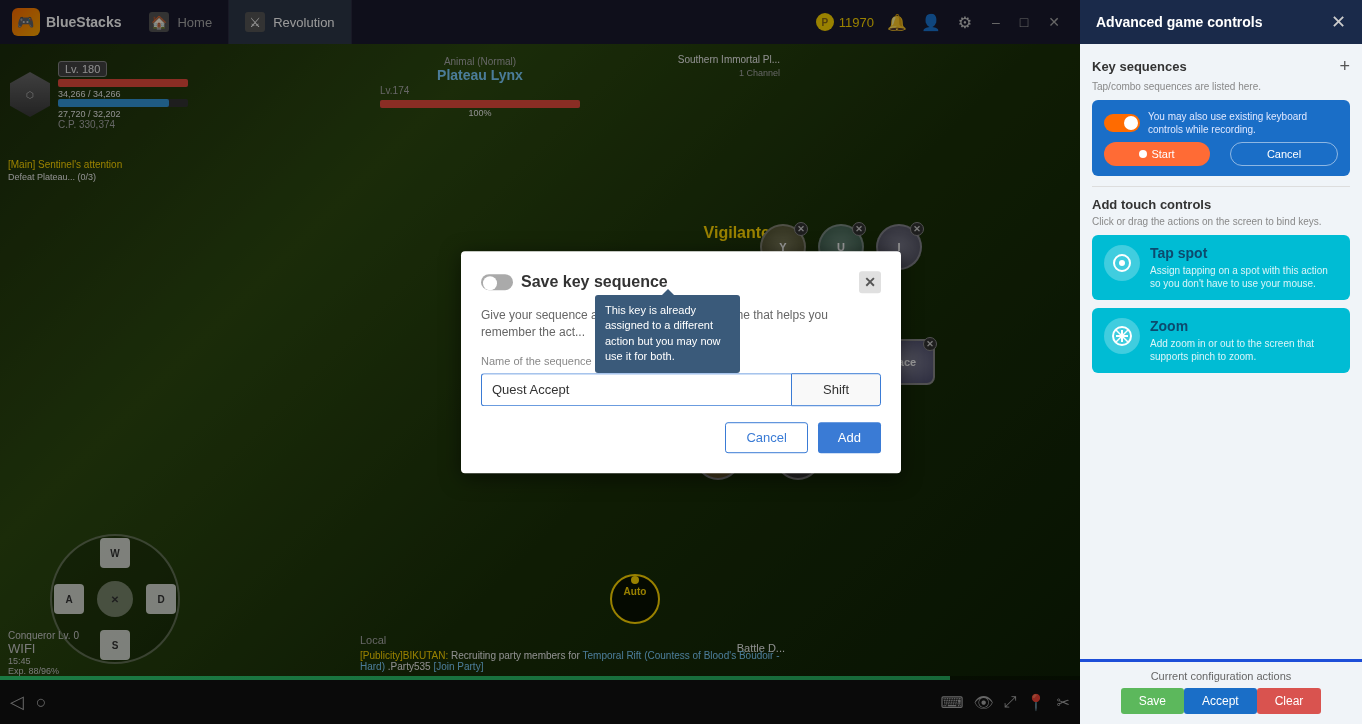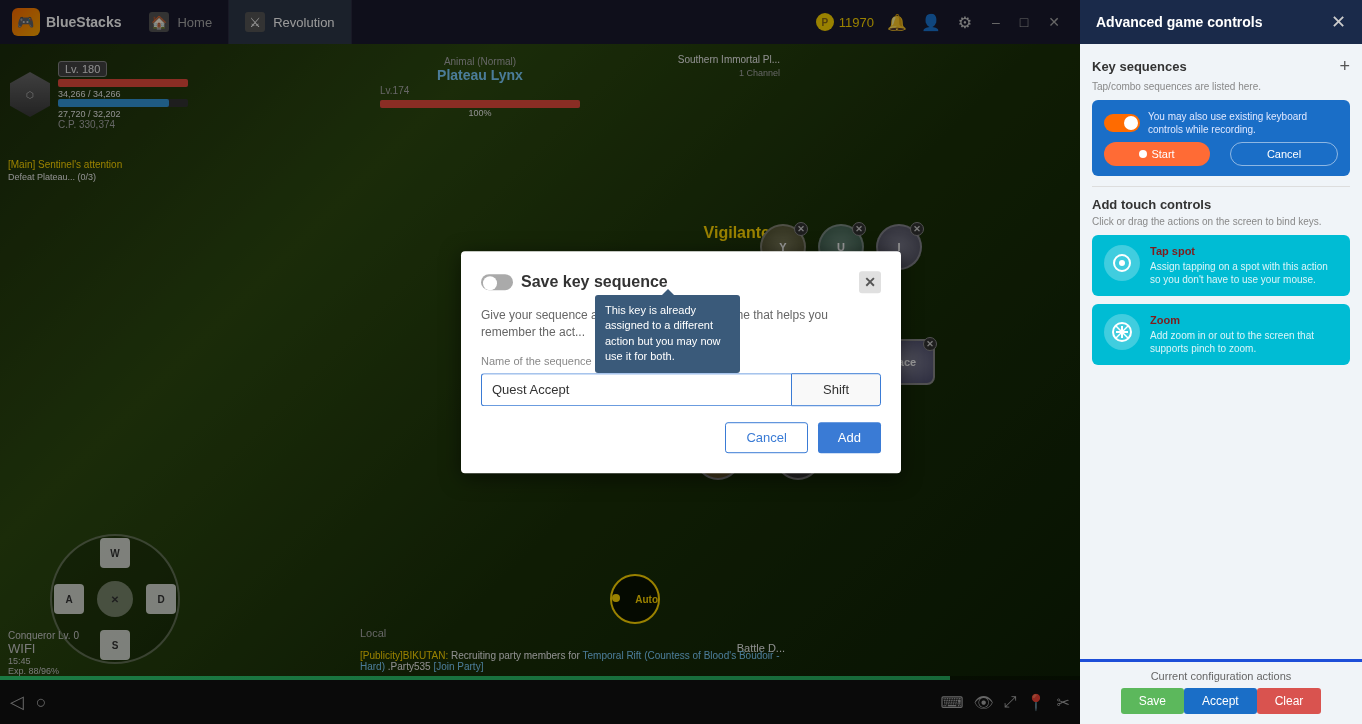--- a/index.html
+++ b/index.html
@@ -333,21 +333,21 @@
       cursor: pointer;
     }
     .touch-card-icon {
       width: 36px; height: 36px;
       background: rgba(255,255,255,0.25);
       border-radius: 50%; flex-shrink: 0;
       display: flex; align-items: center; justify-content: center;
       font-size: 18px; color: white;
     }
     .touch-card-content {}
-    .touch-card-title { font-size: 11px; font-weight: 600; color: #7f1d1d; margin-bottom: 3px; }
+    .touch-card-title { font-size: 14px; font-weight: 600; color: #0c4a6e; margin-bottom: 3px; }
     .touch-card-desc { font-size: 10px; color: rgba(255,255,255,0.85); line-height: 1.3; }
 
     
     #panel-footer {
       padding: 8px 13px 10px;
       background: #f0f4f8;
       border-top: 3px solid #1d4ed8;
     }
     .panel-section-title { font-size: 11px; color: #666; margin-bottom: 6px; text-align: center; }
     .footer-btns { display: flex; justify-content: center; }
@@ -557,30 +557,30 @@
     </div>
 
     <div style="position:absolute;top:380px;right:455px;">
       <div class="skill-btn" style="background:radial-gradient(#3a7a5a,#1a5a3a);">
         <span>C</span>
         <div class="skill-close">✕</div>
       </div>
     </div>
 
     <div style="position:absolute;bottom:100px;right:420px;">
-      <div style="width:50px;height:50px;background:rgba(0,0,0,0.6);border-radius:50%;border:2px solid #ffd700;display:flex;align-items:center;justify-content:space-between;flex-direction:row;">
+      <div style="width:50px;height:50px;background:rgba(0,0,0,0.6);border-radius:50%;border:2px solid #ffd700;display:flex;align-items:center;justify-content:flex-start;flex-direction:column;">
         <div style="width:8px;height:8px;background:#ffd700;border-radius:50%;margin-bottom:2px;"></div>
         <span style="color:#ffd700;font-size:10px;font-weight:bold;">Auto</span>
       </div>
     </div>
 
     <div style="position:absolute;bottom:70px;right:295px;color:#eee;font-size:11px;">Battle D...</div>
 
     <div id="chat-area">
-      <div style="color:#aaa;font-size:11px;margin-bottom:11px;">Local</div>
+      <div style="color:#aaa;font-size:11px;margin-bottom:4px;">Local</div>
       <div class="chat-line">
         <span class="chat-name">[Publicity]BIKUTAN:</span>
         <span class="chat-text">Recruiting party members for </span>
         <span class="chat-link">Temporal Rift</span>
         <span class="chat-text"> </span>
         <span class="chat-link">(Countess of Blood's Boudoir - Hard)</span>
         <span class="chat-text">.Party535</span>
         <span class="chat-link">[Join Party]</span>
       </div>
     </div>

